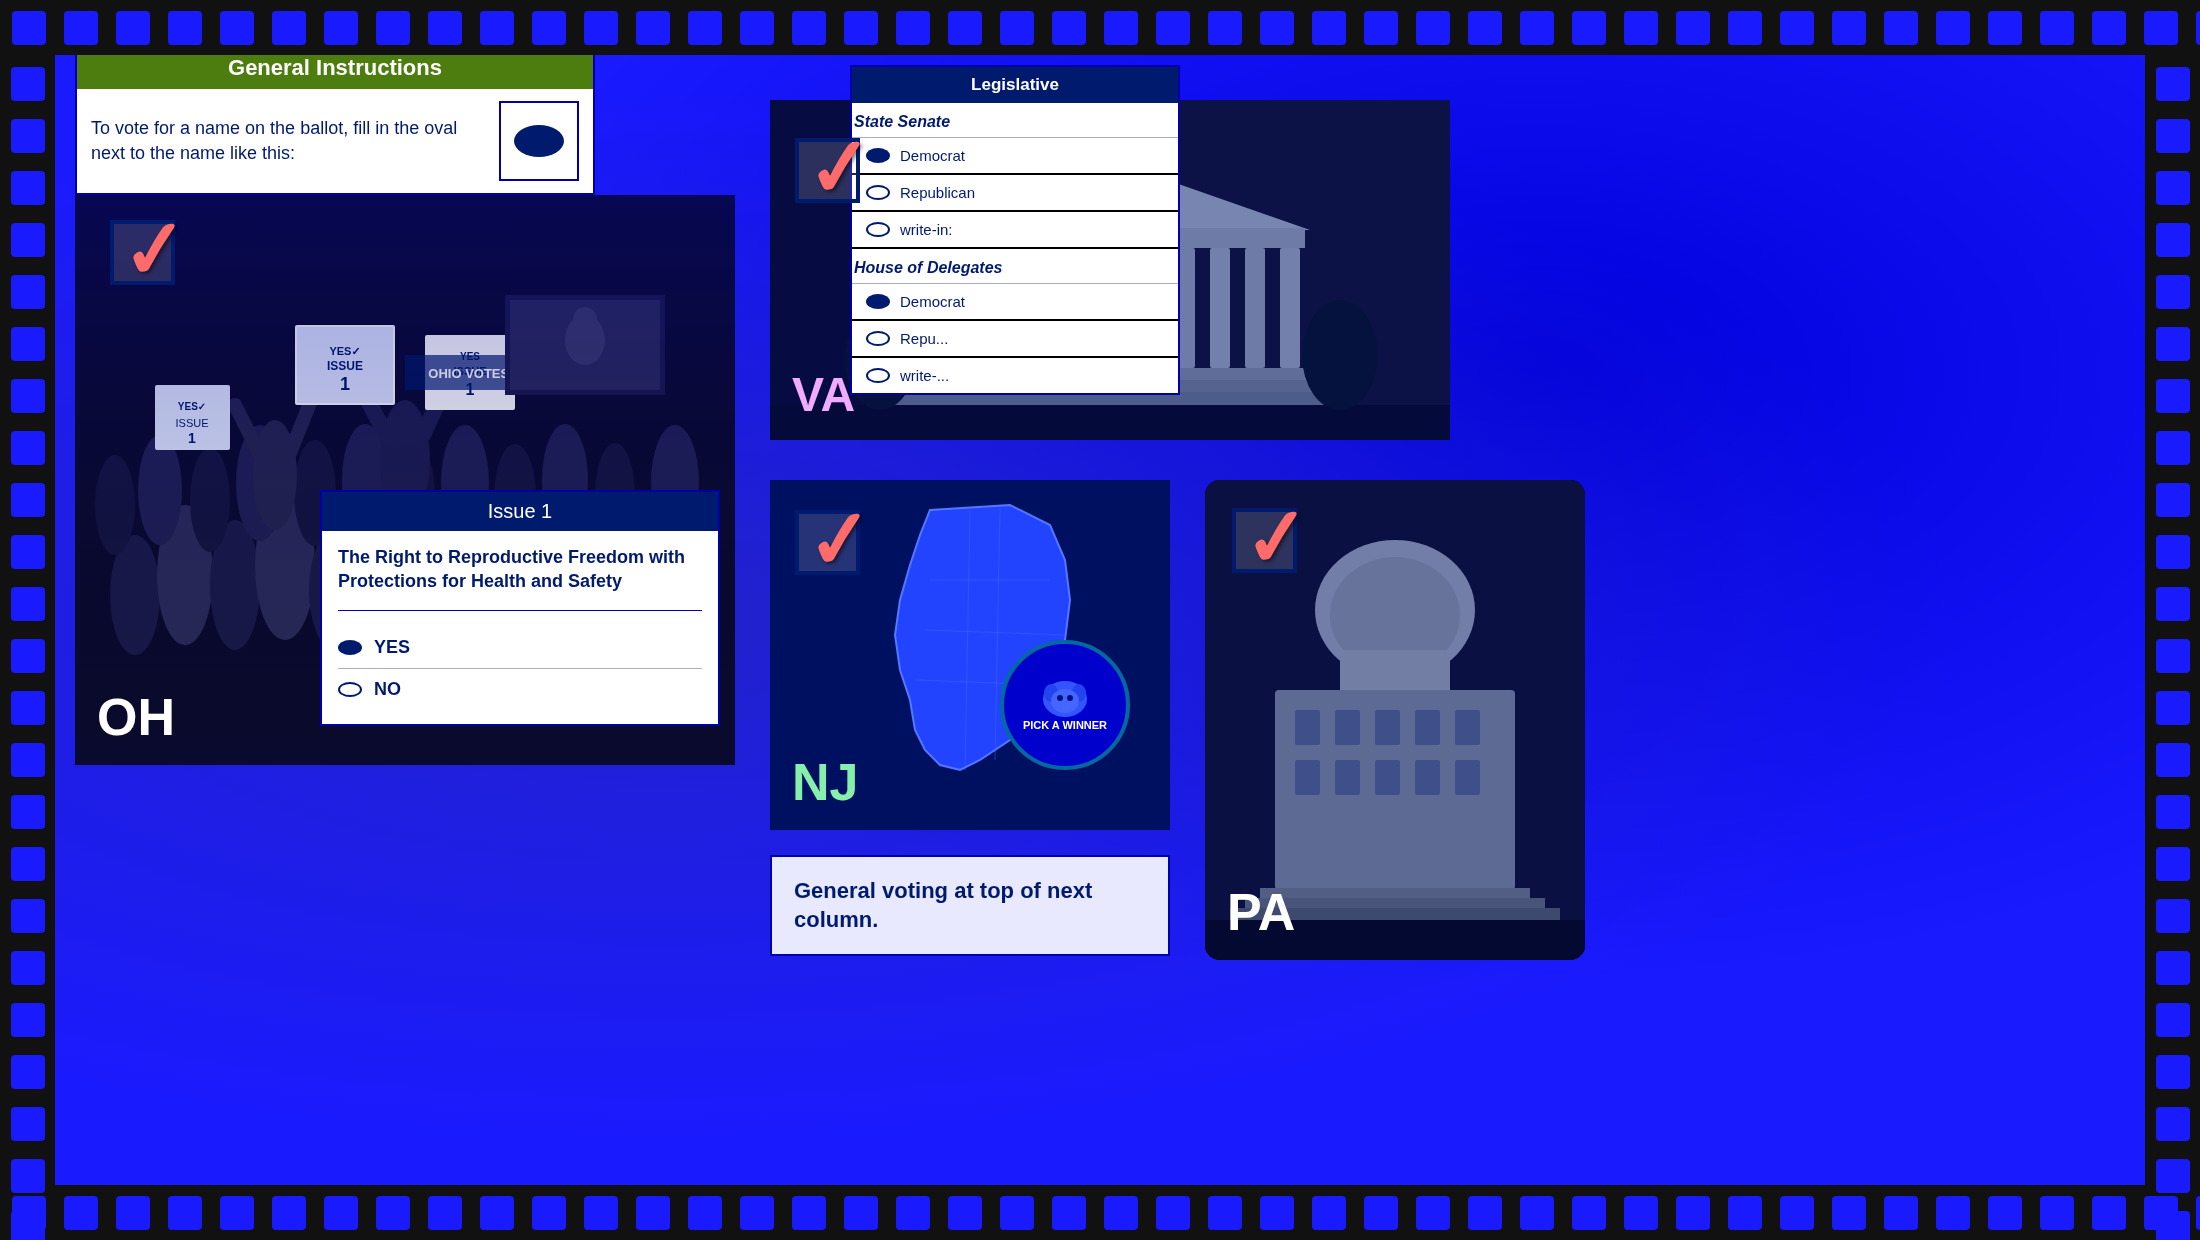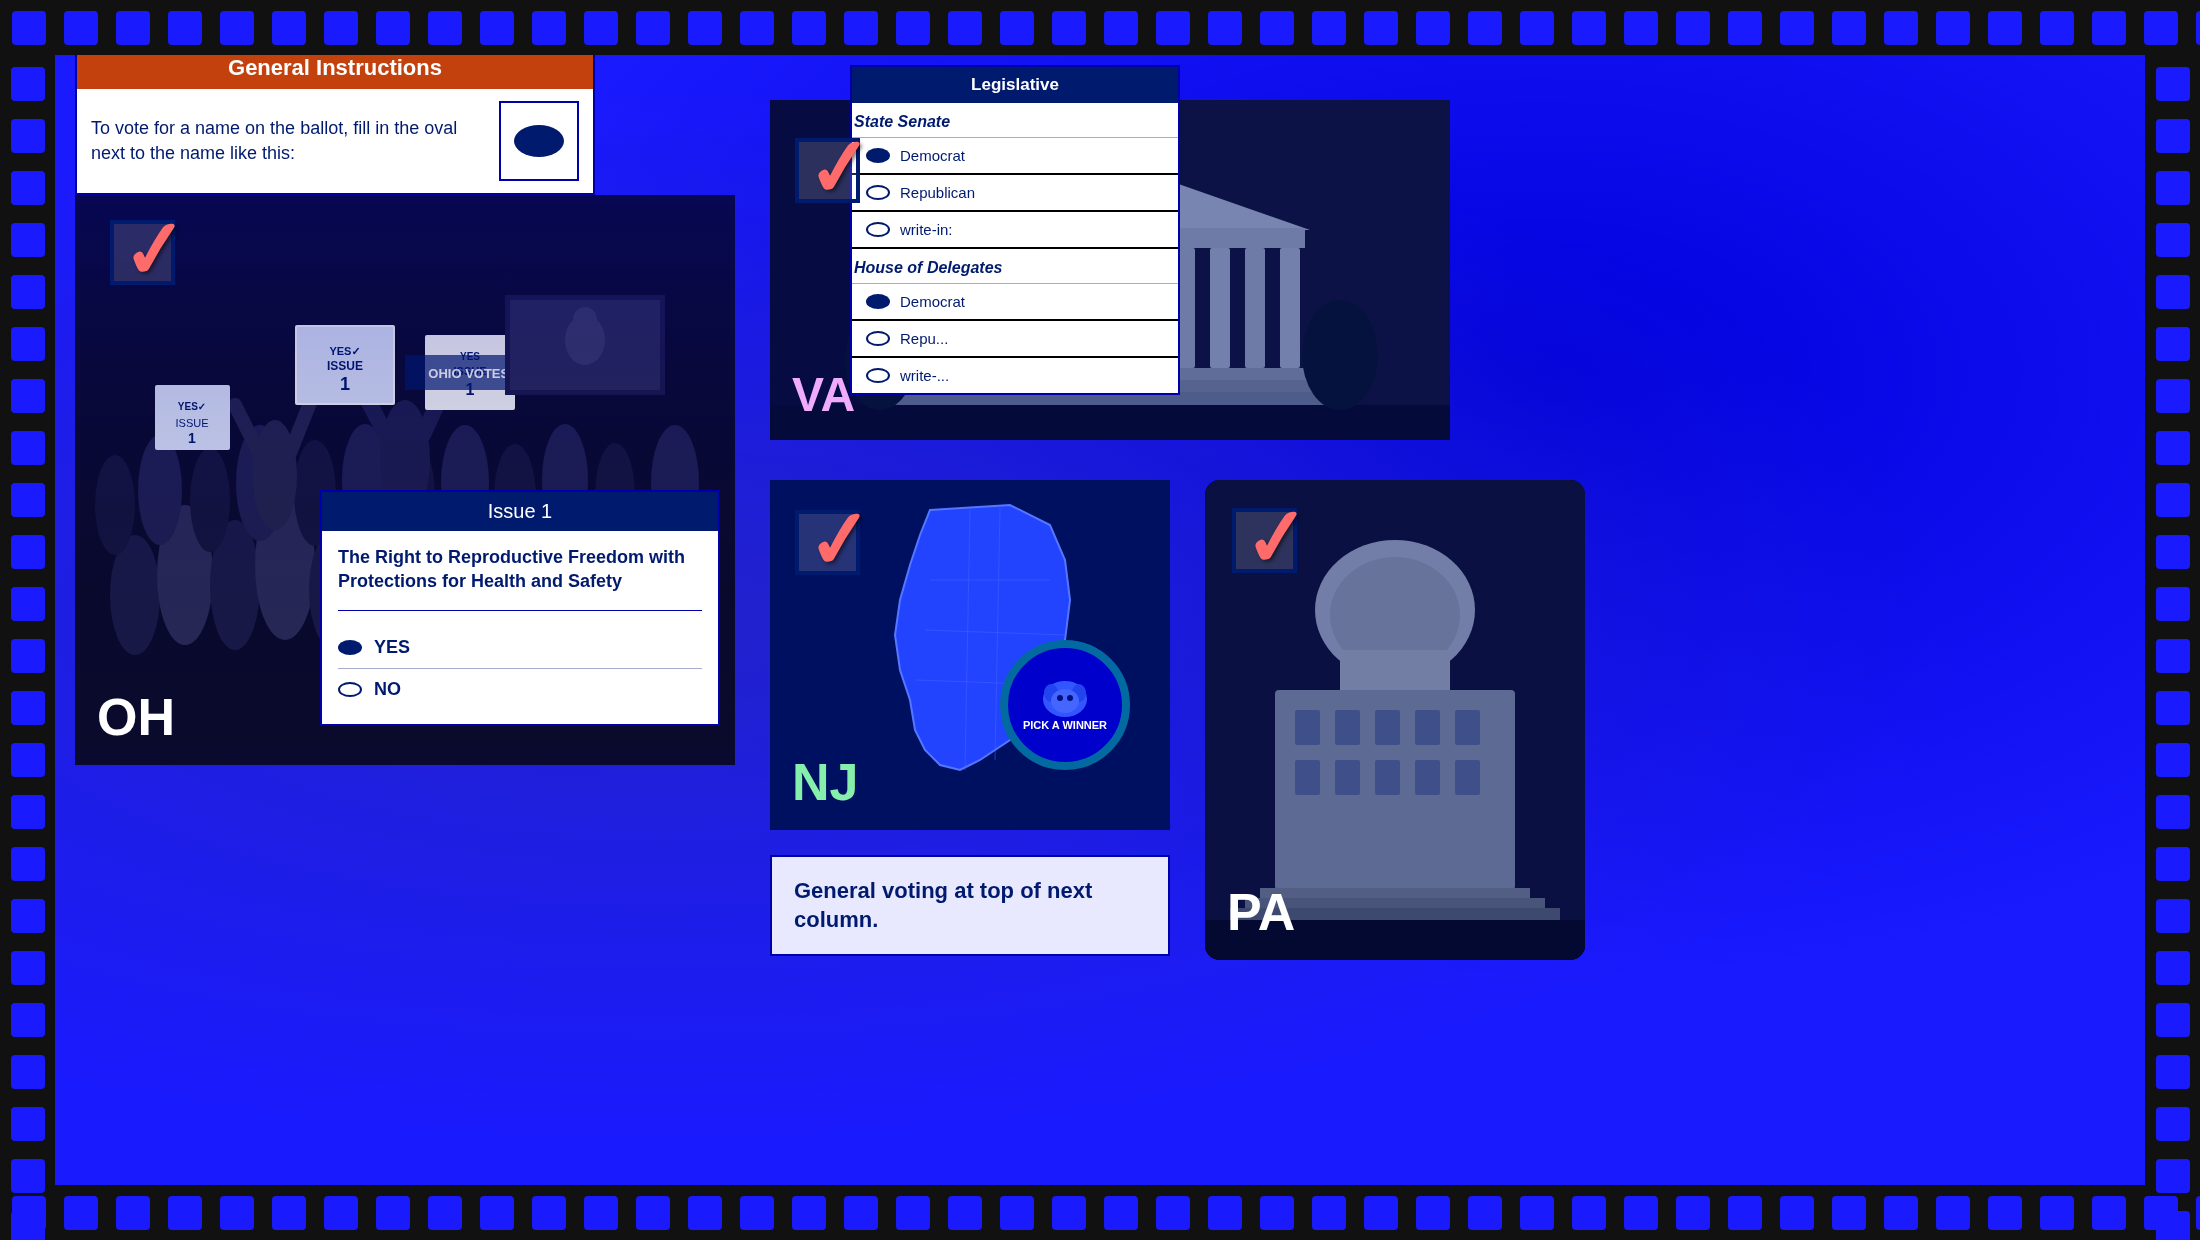--- a/index.html
+++ b/index.html
@@ -67,21 +67,21 @@
     .general-instructions {
       position: absolute;
       top: 45px;
       left: 75px;
       width: 520px;
       background: white;
       border: 2px solid #0000aa;
       z-index: 3;
     }
     .general-instructions-header {
-      background: #c2410c;
+      background: #4d7c0f;
       color: white;
       text-align: center;
       padding: 8px 12px;
       font-size: 22px;
       font-weight: bold;
     }
     .general-instructions-body {
       display: flex;
       align-items: center;
       padding: 12px 14px;
@@ -296,21 +296,21 @@
 
     
     .pick-winner-badge {
       position: absolute;
       bottom: 60px;
       right: 40px;
       width: 130px;
       height: 130px;
       border-radius: 50%;
       background: #0000cc;
-      border: 8px solid #0369a1;
+      border: 4px solid #0369a1;
       display: flex;
       flex-direction: column;
       align-items: center;
       justify-content: center;
       color: white;
       font-size: 11px;
       font-weight: bold;
       text-align: center;
       z-index: 5;
     }

